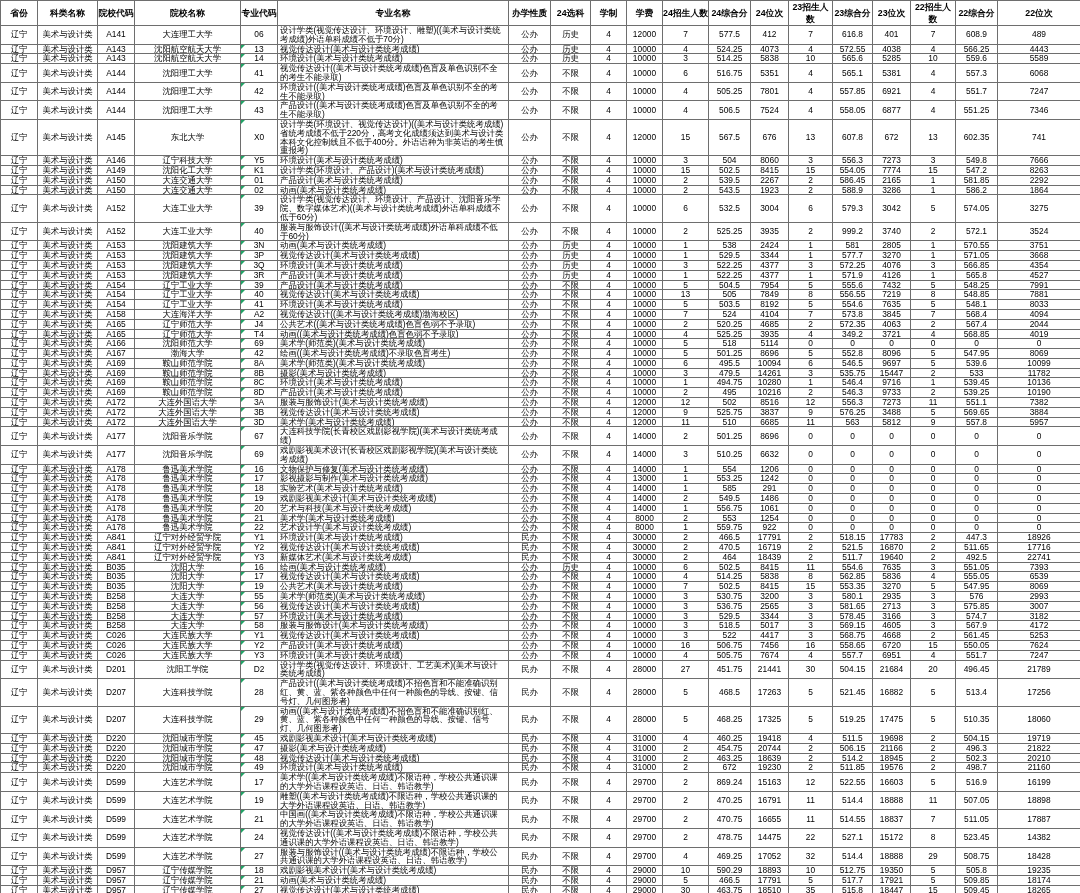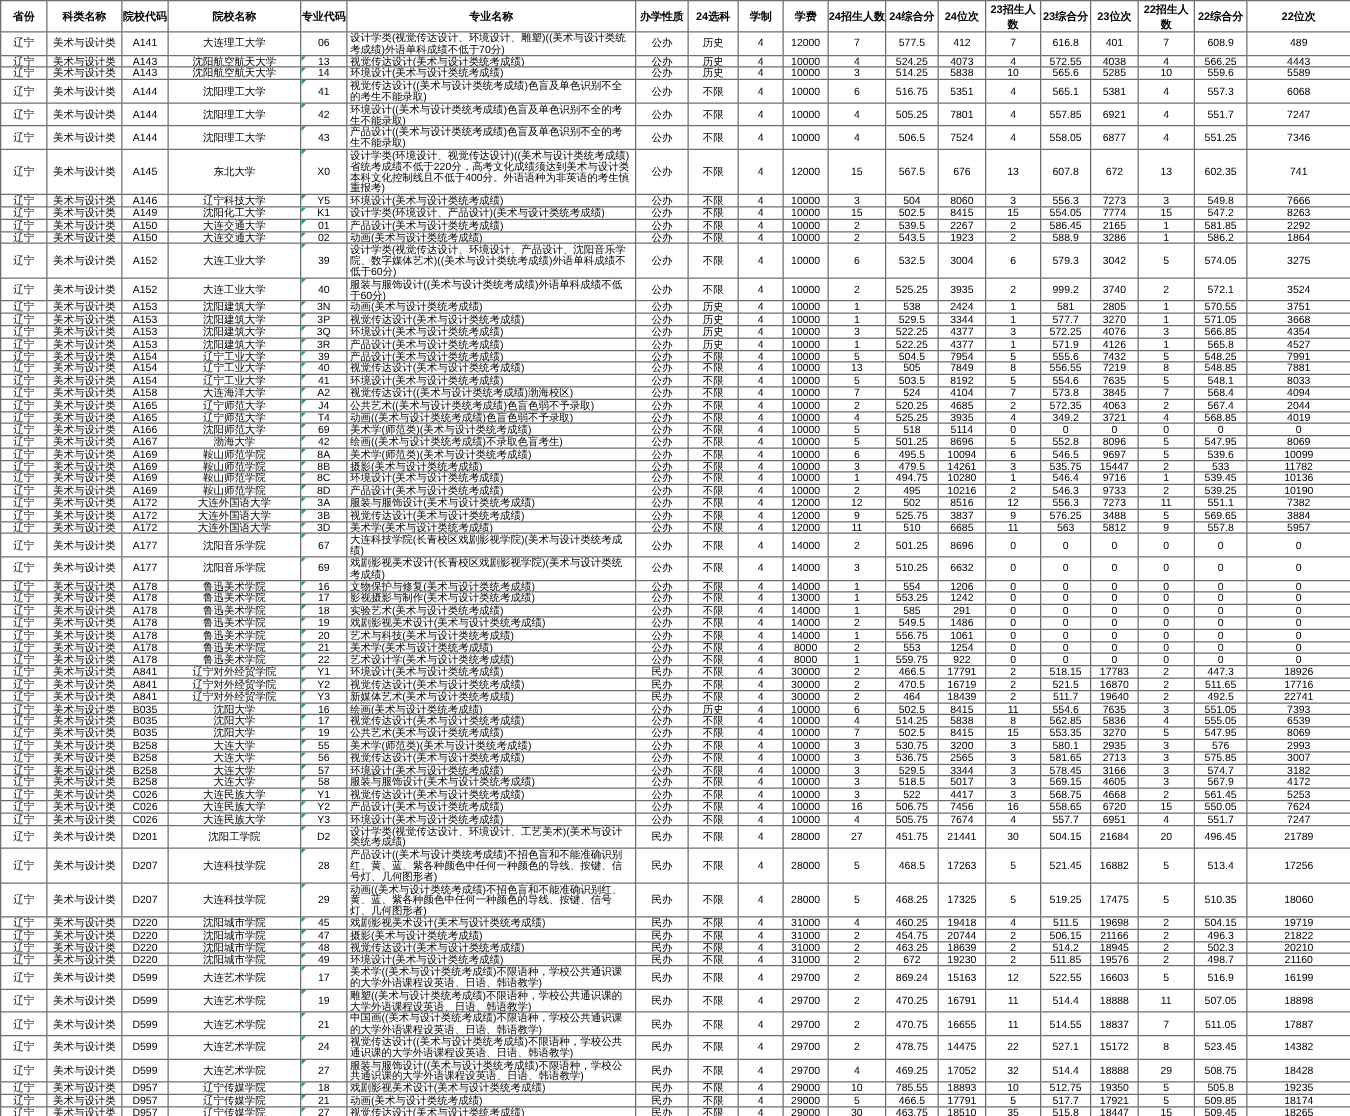--- a/index.html
+++ b/index.html
@@ -1459,21 +1459,21 @@
         <td>美术与设计类</td>
         <td>D957</td>
         <td>辽宁传媒学院</td>
         <td class="tri">18</td>
         <td class="major">戏剧影视美术设计(美术与设计类统考成绩)</td>
         <td>民办</td>
         <td>不限</td>
         <td>4</td>
         <td>29000</td>
         <td>10</td>
-        <td>785.55</td>
+        <td>590.29</td>
         <td>18893</td>
         <td>10</td>
         <td>512.75</td>
         <td>19350</td>
         <td>5</td>
         <td>505.8</td>
         <td>19235</td>
       </tr>
       <tr>
         <td>辽宁</td>

